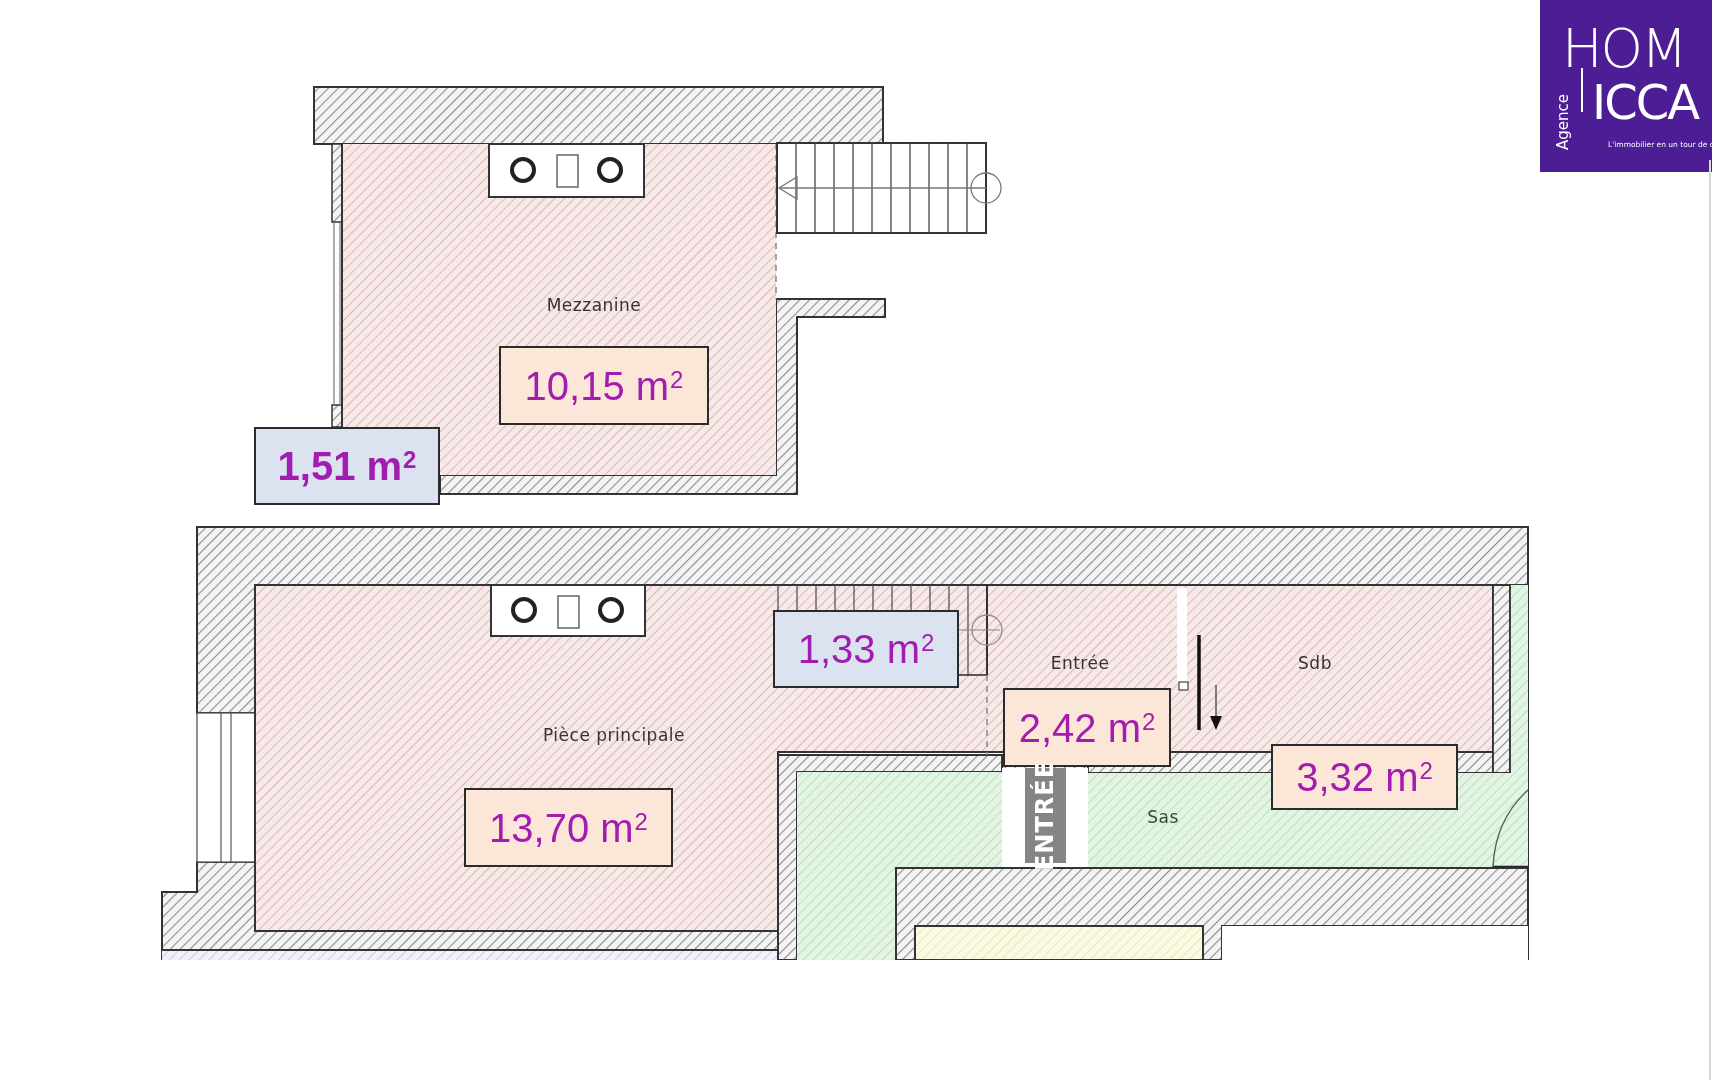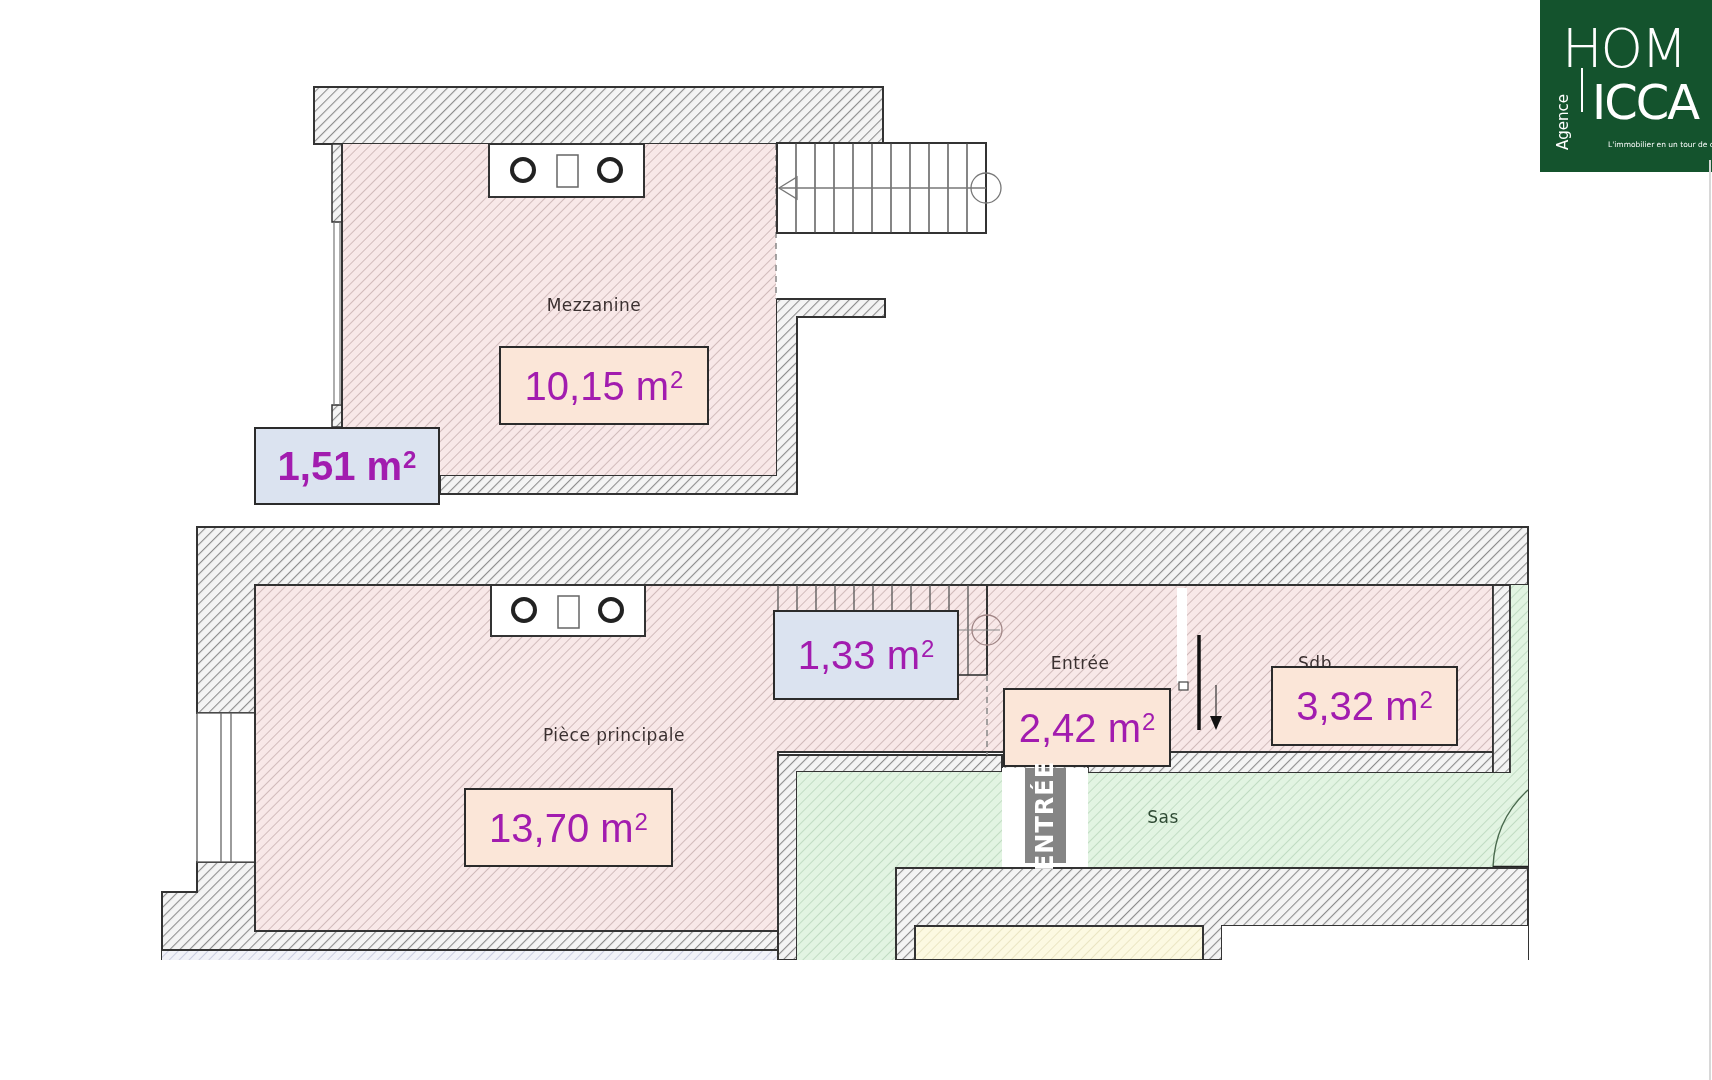--- a/index.html
+++ b/index.html
@@ -6,21 +6,21 @@
   body { width:1712px; height:1080px; position:relative; overflow:hidden; font-family:"DejaVu Sans", sans-serif; }
   #plan-svg { position:absolute; left:0; top:0; width:1712px; height:1080px; }
   .room-label { position:absolute; color:#3a3030; font-family:"DejaVu Sans", sans-serif; font-size:17px; letter-spacing:0.5px; white-space:nowrap; line-height:1; transform:translate(-50%,-50%); }
   .room-label.green { color:#2f4a34; }
   .area-box { position:absolute; border:2px solid #2b2b2b; box-sizing:border-box; display:flex; align-items:center; justify-content:center; font-family:"Liberation Sans", sans-serif; font-size:40px; color:#a21caf; line-height:1; }
   .area-box.peach { background:#fbe6d8; }
   .area-box.blue { background:#dbe3f0; }
   .area-box sup { font-size:24px; position:relative; top:-6px; margin-left:1px; }
   .entree-tag { position:absolute; left:1025px; top:768px; width:41px; height:95px; background:#858585; color:#ffffff; font-family:"DejaVu Sans", sans-serif; font-weight:bold; font-size:24px; display:flex; align-items:center; justify-content:center; }
   .entree-tag span { transform:rotate(-90deg); white-space:nowrap; letter-spacing:1px; }
-  .logo { position:absolute; left:1540px; top:0; width:172px; height:172px; background:#14532d; color:#ffffff; }
+  .logo { position:absolute; left:1540px; top:0; width:172px; height:172px; background:#4c1d95; color:#ffffff; }
   .logo .hom { position:absolute; left:22px; top:22px; font-family:"DejaVu Sans", sans-serif; font-weight:200; font-size:54px; letter-spacing:-2px; line-height:1; }
   .logo .icca { position:absolute; left:52px; top:78px; font-family:"DejaVu Sans", sans-serif; font-size:48px; letter-spacing:-2px; line-height:1; }
   .logo .agence { position:absolute; left:4px; top:118px; font-size:15px; transform:rotate(-90deg); transform-origin:left top; white-space:nowrap; top:150px; left:14px; }
   .logo .tagline { position:absolute; left:68px; top:140px; font-size:7.5px; white-space:nowrap; }
   .logo .ibar { position:absolute; left:41px; top:68px; width:2px; height:44px; background:#fff; }
   .right-edge { position:absolute; left:1709px; top:160px; width:2px; height:920px; background:#d8d8d8; }
 </style>
 </head>
 <body>
 
@@ -170,33 +170,33 @@
   <span>1,51 m</span>
     <sup>2</sup>
 </div>
 
 <div class="room-label" style="left:614px; top:735px;">Pièce principale</div>
 <div class="area-box peach" style="left:464px; top:788px; width:209px; height:79px;">
   <span>13,70 m</span>
     <sup>2</sup>
 </div>
 
-<div class="area-box blue" style="left:773px; top:610px; width:186px; height:90px;text-align:right;">
+<div class="area-box blue" style="left:773px; top:610px; width:186px; height:78px;text-align:right;">
   <span>1,33 m</span>
     <sup>2</sup>
 </div>
 
 <div class="room-label" style="left:1080px; top:663px;">Entrée</div>
 <div class="area-box peach" style="left:1003px; top:688px; width:168px; height:79px;">
   <span>2,42 m</span>
     <sup>2</sup>
 </div>
 
 <div class="room-label" style="left:1315px; top:663px;">Sdb</div>
-<div class="area-box peach" style="left:1271px; top:666px; width:187px; height:80px;">
+<div class="area-box peach" style="left:1271px; top:744px; width:187px; height:66px;">
   <span>3,32 m</span>
     <sup>2</sup>
 </div>
 
 <div class="room-label green" style="left:1163px; top:817px;">Sas</div>
 
 <div class="entree-tag">
   <span>ENTRÉE</span>
 </div>
 

